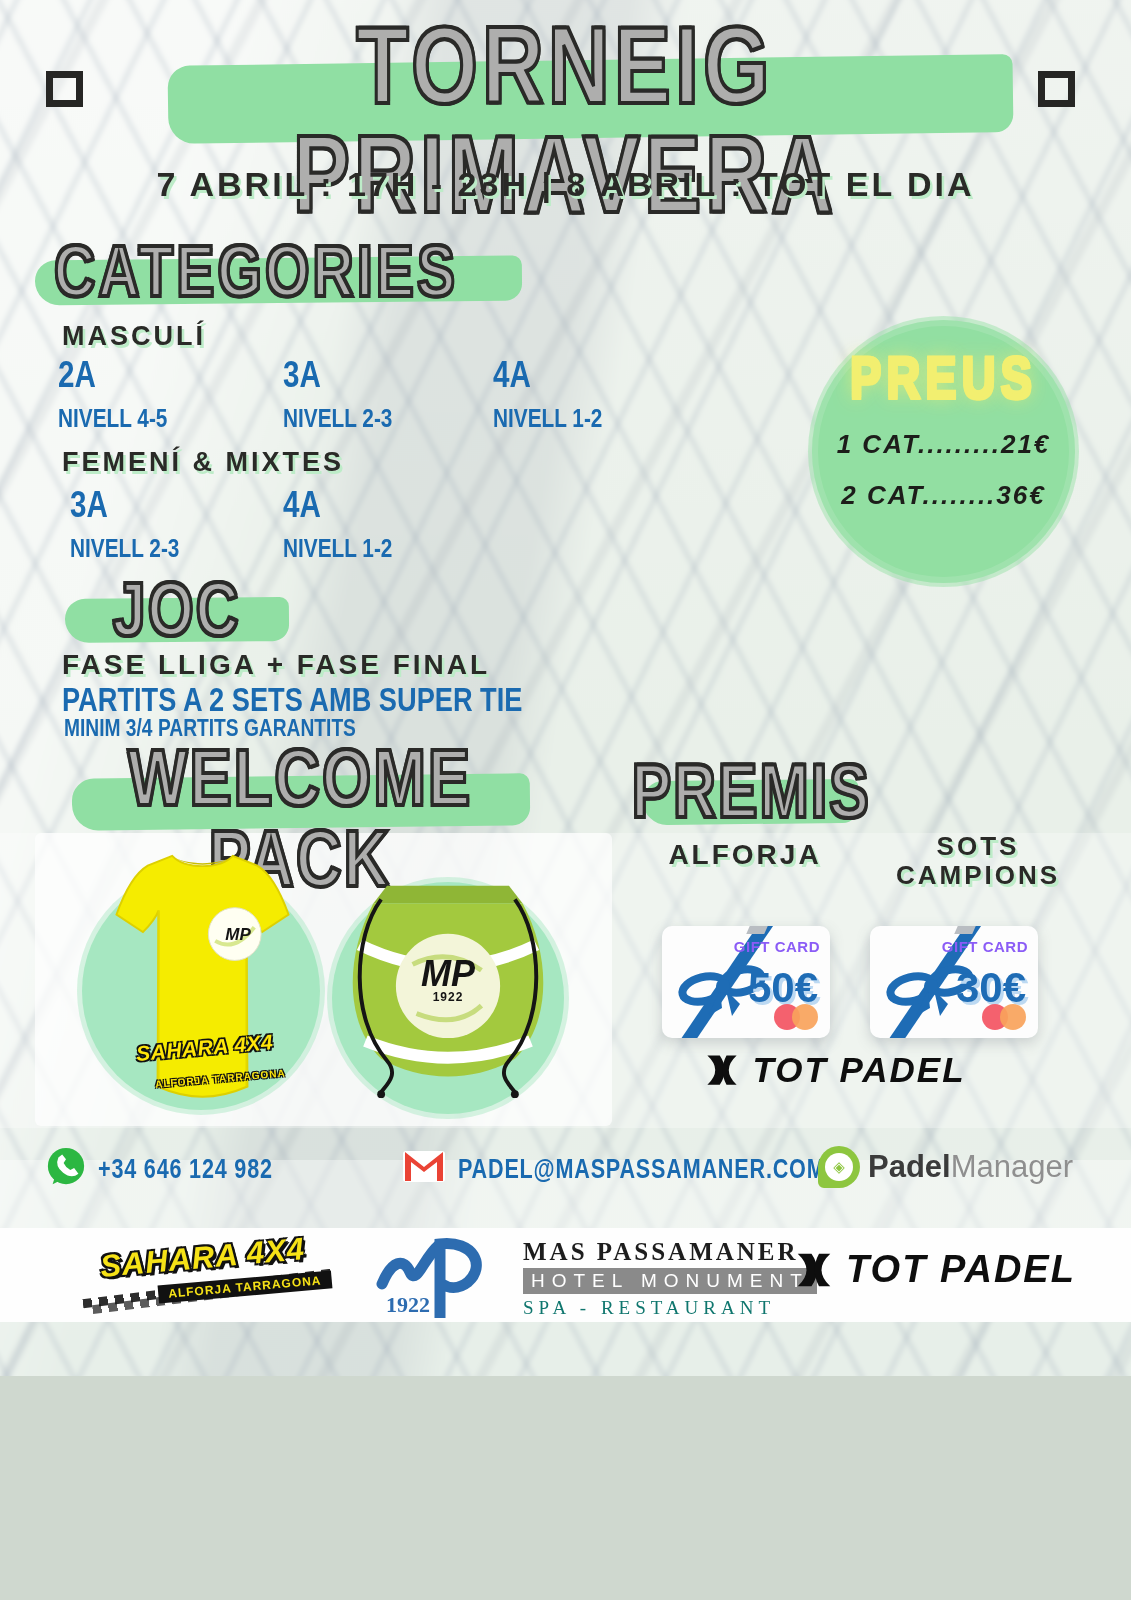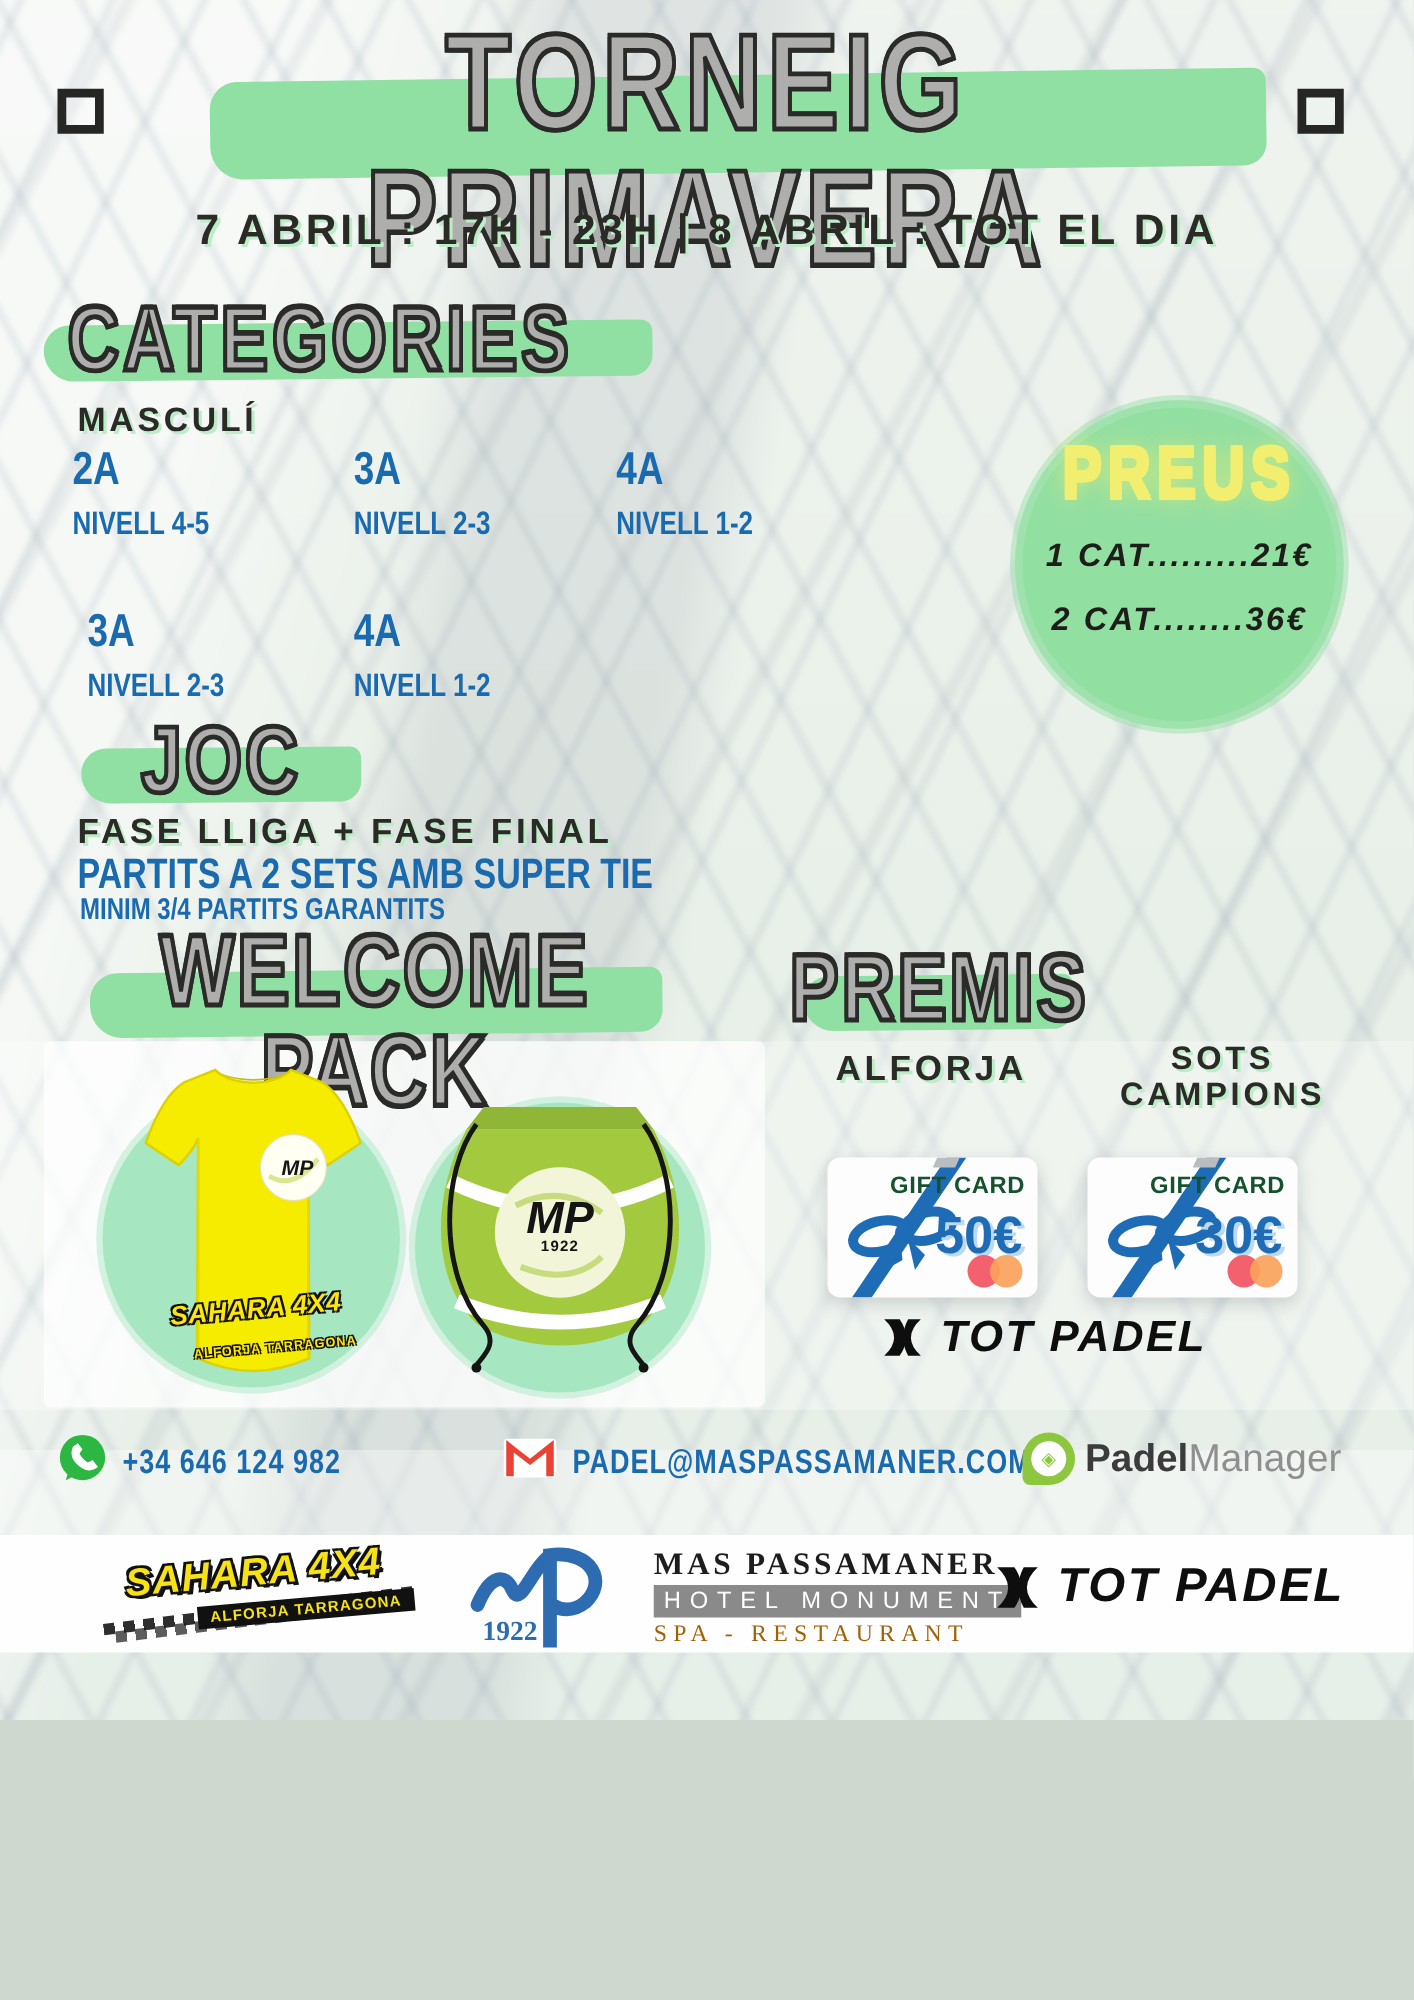--- a/index.html
+++ b/index.html
@@ -66,22 +66,22 @@
   .wp-panel{ left:35px; top:833px; width:577px; height:293px;
              background:rgba(255,255,255,.68); border-radius:6px; }
   .mint-circle{ border-radius:50%; background:#a6e7c1;
                 box-shadow:0 0 0 5px rgba(166,231,193,.45); }
 
   
   .gift-card{
     width:168px; height:112px; background:#fdfdfd; border-radius:10px;
     box-shadow:0 5px 14px rgba(90,100,110,.25); overflow:hidden; position:absolute;
   }
-  .gc-label{ position:absolute; right:10px; top:12px; font-size:19px; font-weight:800;
-             color:#14532d; letter-spacing:.5px; }
+  .gc-label{ position:absolute; right:10px; top:12px; font-size:15px; font-weight:800;
+             color:#8b5cf6; letter-spacing:.5px; }
   .gc-amount{ position:absolute; right:12px; top:38px; font-size:42px; font-weight:800;
               color:#1e6cb5; text-shadow:3px 3px 0 #bcd9f2; }
   .gc-mc{ position:absolute; right:12px; bottom:8px; width:44px; height:26px; }
   .gc-mc i{ position:absolute; top:0; width:26px; height:26px; border-radius:50%; display:block; }
   .gc-mc .mc-red{ left:0; background:#f4616e; }
   .gc-mc .mc-org{ right:0; background:#f9a35b; opacity:.92; }
   .gc-notch{ position:absolute; left:86px; top:0; width:18px; height:8px; background:#b9bdc2;
              transform:skewX(-24deg); }
 
   
@@ -109,21 +109,21 @@
   .sahara-sub{
     background:#111; color:#f6e217; font-size:12px; font-weight:800; letter-spacing:1px;
     padding:2px 10px; transform:rotate(-5deg); display:inline-block;
   }
   .tracks{ position:absolute; width:250px; height:9px; transform:rotate(-7deg);
     background:repeating-linear-gradient(90deg,#161616 0 9px, transparent 9px 16px); opacity:.9; }
   .mas-line1{ font-size:25px; font-weight:700; letter-spacing:3px; color:#1d1d1d;
               font-family:"Liberation Serif", serif; }
   .mas-line2{ background:#8a8a8a; color:#fff; font-size:19px; letter-spacing:7px;
               padding:2px 8px; display:inline-block; margin-top:2px; }
-  .mas-line3{ font-size:19px; letter-spacing:5px; color:#a16207; margin-top:3px;
+  .mas-line3{ font-size:19px; letter-spacing:5px; color:#0f766e; margin-top:3px;
               font-family:"Liberation Serif", serif; }
   .mp-year{ color:#2d6cb0; font-weight:700; font-size:22px; font-family:"Liberation Serif", serif; }
 
   .shirt-print-main{
     font-size:21px; font-weight:800; font-style:italic; color:#ffe60a; letter-spacing:.5px;
     text-shadow:-1.6px -1.6px 0 #111, 1.6px -1.6px 0 #111, -1.6px 1.6px 0 #111, 1.6px 1.6px 0 #111;
     transform:rotate(-5deg); display:inline-block;
   }
   .shirt-print-sub{
     font-size:10px; font-weight:800; color:#ffe60a; letter-spacing:1px;
@@ -162,20 +162,21 @@
   </div>
   <div class="abs" style="left:283px;top:356px;">
     <div class="blue-txt" style="font-size:37px;"><span class="narrow">3A</span></div>
     <div class="blue-txt" style="font-size:26px;margin-top:12px;"><span class="narrow">NIVELL 2-3</span></div>
   </div>
   <div class="abs" style="left:493px;top:356px;">
     <div class="blue-txt" style="font-size:37px;"><span class="narrow">4A</span></div>
     <div class="blue-txt" style="font-size:26px;margin-top:12px;"><span class="narrow">NIVELL 1-2</span></div>
   </div>
 
+  <div class="abs dark-label" style="left:62px;top:448px;font-size:27px;">FEMENÍ &amp; MIXTES</div>
 
   <div class="abs" style="left:70px;top:486px;">
     <div class="blue-txt" style="font-size:37px;"><span class="narrow">3A</span></div>
     <div class="blue-txt" style="font-size:26px;margin-top:12px;"><span class="narrow">NIVELL 2-3</span></div>
   </div>
   <div class="abs" style="left:283px;top:486px;">
     <div class="blue-txt" style="font-size:37px;"><span class="narrow">4A</span></div>
     <div class="blue-txt" style="font-size:26px;margin-top:12px;"><span class="narrow">NIVELL 1-2</span></div>
   </div>
 

